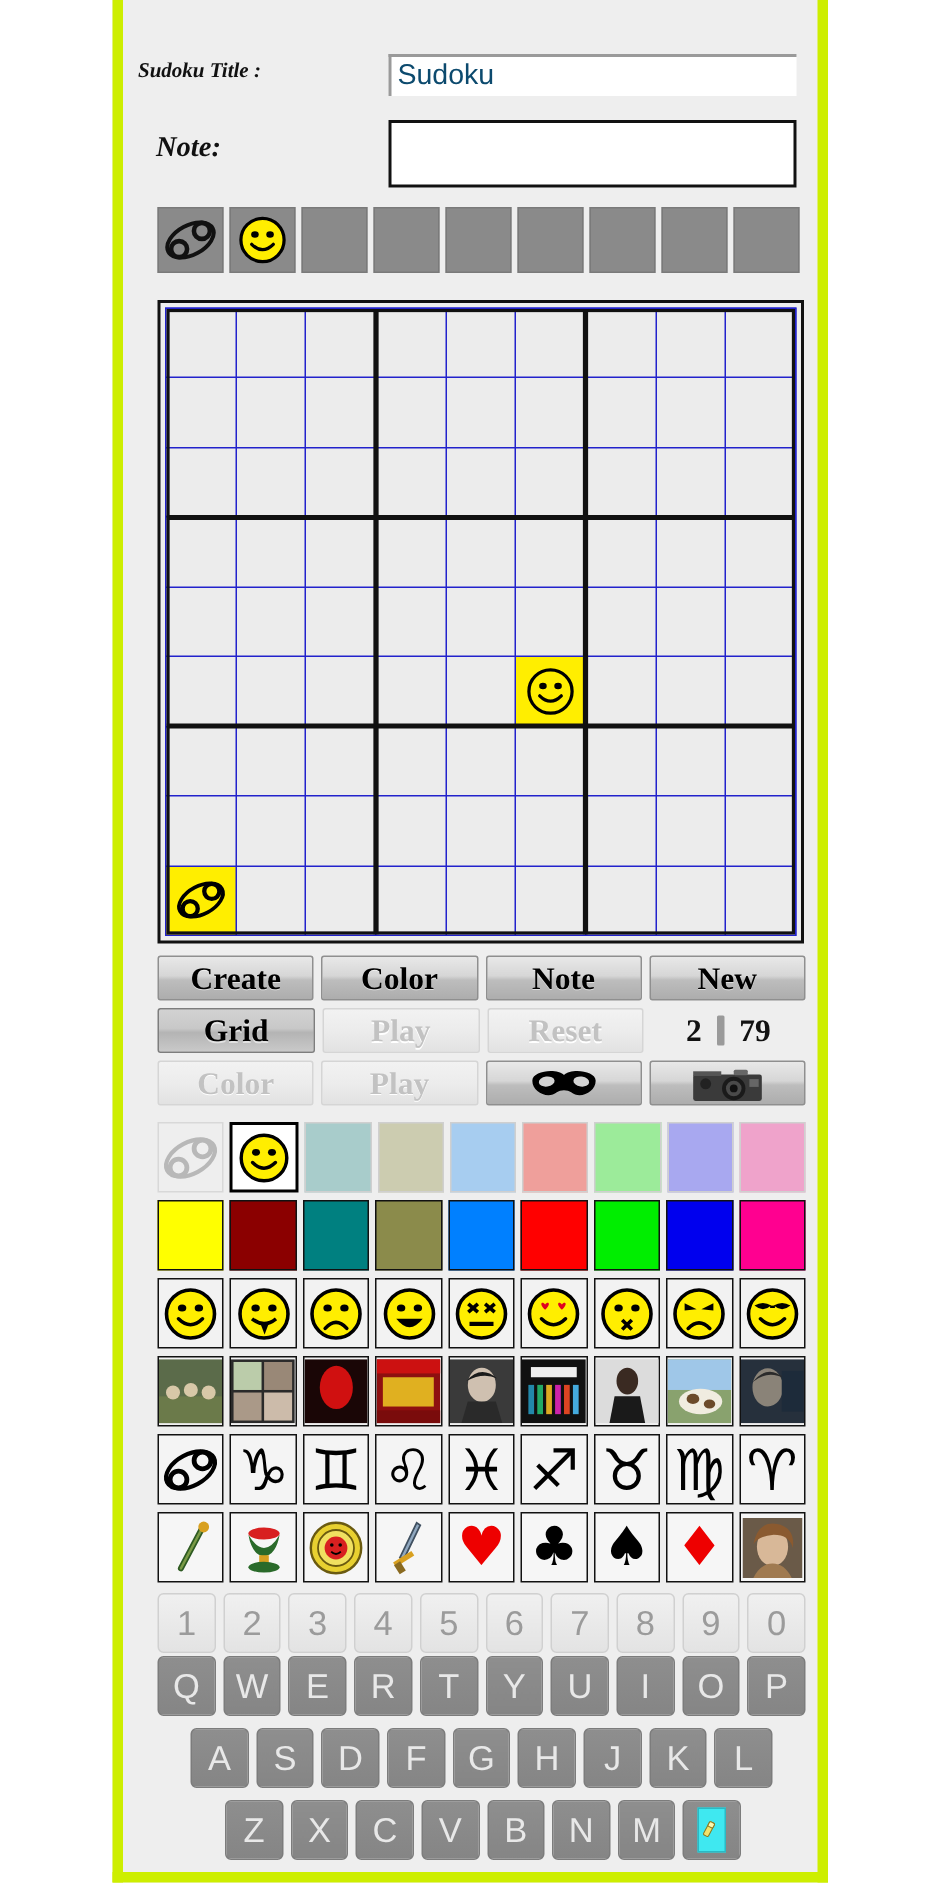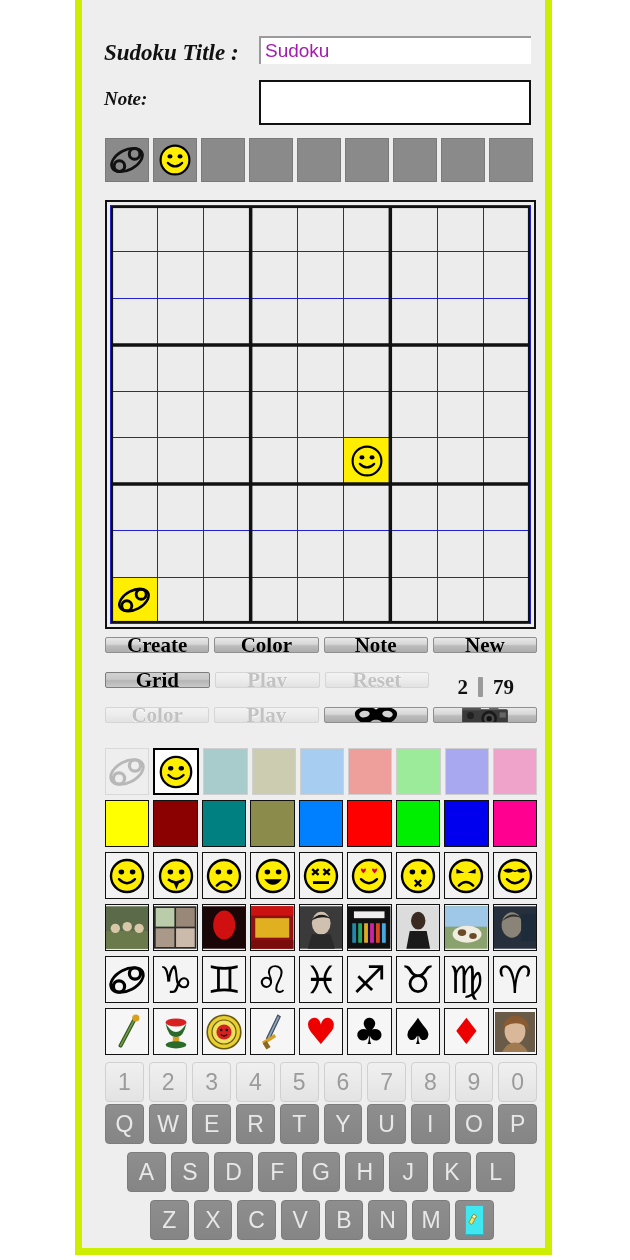--- a/index.html
+++ b/index.html
@@ -16,28 +16,28 @@
   .brand{
     position:absolute;right:8px;top:8px;
     font-family:"Liberation Serif",serif;font-style:italic;font-weight:bold;
     font-size:15.5px;color:#111;letter-spacing:-0.2px;white-space:nowrap;
   }
   .field-label{
     position:absolute;
     font-family:"Liberation Serif",serif;font-style:italic;font-weight:bold;
     color:#111;white-space:nowrap;
   }
-  #lbl-title{left:22px;top:40px;font-size:23px;}
+  #lbl-title{left:10px;top:40px;font-size:14px;}
   #lbl-note{left:22px;top:88px;font-size:19px;}
 
   #title-input{
     position:absolute;left:177px;top:36px;width:272px;height:28px;
     background:#ffffff;border:none;border-top:2px solid #9a9a9a;border-left:2px solid #9a9a9a;
     box-sizing:border-box;font-family:"Liberation Sans",sans-serif;font-size:19px;
-    color:#a21caf;padding:1px 4px;outline:none;
+    color:#0c4a6e;padding:1px 4px;outline:none;
   }
   #note-input{
     position:absolute;left:177px;top:80px;width:272px;height:45px;
     background:#ffffff;border:2px solid #111;box-sizing:border-box;
     font-family:"Liberation Sans",sans-serif;font-size:15px;color:#000;
     padding:3px 4px;outline:none;resize:none;
   }
 
   
   #slots{position:absolute;left:23px;top:138px;width:432px;height:48px;display:flex;gap:4px;}
@@ -63,21 +63,21 @@
   }
   .cell.filled{background:#ffee00;}
   #blines{position:absolute;left:0;top:0;width:100%;height:100%;pointer-events:none;}
 
   
   .btnrow{position:absolute;left:23px;width:432px;height:30px;display:flex;gap:5px;}
   #row-a{top:637px;}
   #row-b{top:672px;}
   #row-c{top:707px;}
   .btn{
-    flex:1;height:16px;box-sizing:border-box;
+    flex:1;height:30px;box-sizing:border-box;
     border:1px solid #8f8f8f;border-radius:2px;
     background:linear-gradient(180deg,#e8e8e8 0%,#d6d6d6 45%,#bdbdbd 55%,#adadad 100%);
     display:flex;align-items:center;justify-content:center;
     font-family:"Liberation Serif",serif;font-weight:bold;font-size:21px;color:#000;
     text-shadow:0 1px 0 rgba(255,255,255,.55);overflow:hidden;
   }
   .btn.disabled{
     background:linear-gradient(180deg,#f2f2f2 0%,#ececec 50%,#e2e2e2 100%);
     border:1px solid #d5d5d5;color:#c2c2c2;text-shadow:0 1px 0 #fff;
   }

